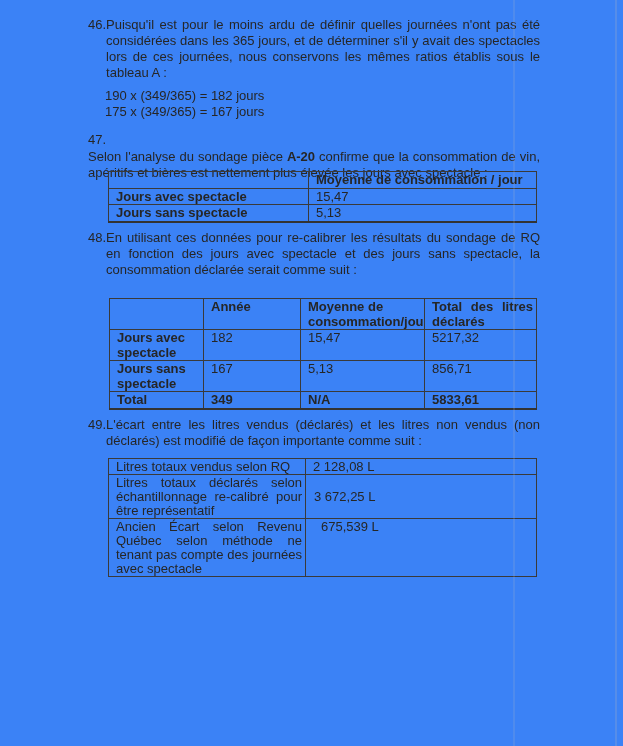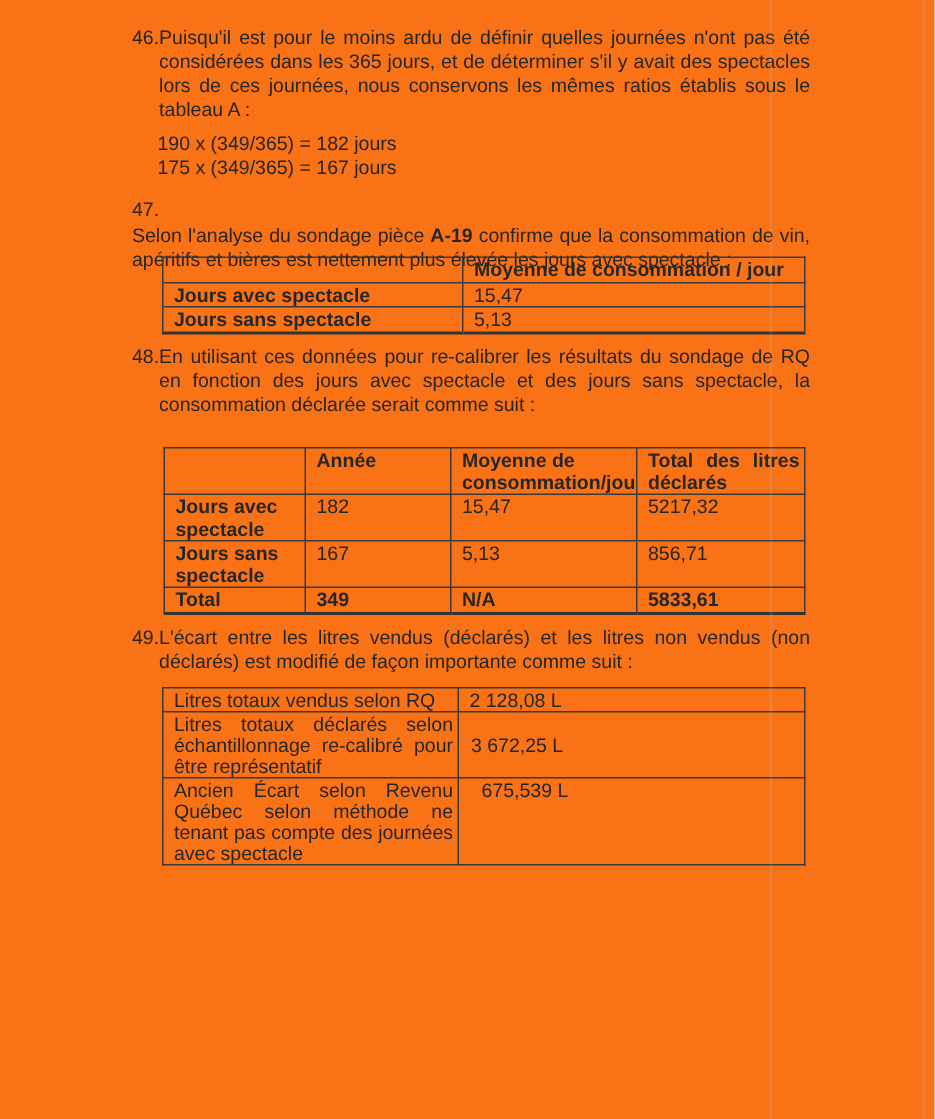--- a/index.html
+++ b/index.html
@@ -1,19 +1,19 @@
 <!DOCTYPE html>
 <html><head>
 <meta charset="utf-8">
 <style>
   html,body{margin:0;padding:0;background:#e9e9e9;}
   .page{
     position:relative;
     width:623px;height:746px;
-    background:#f97316;
+    background:#3b82f6;
     font-family:"Liberation Sans", sans-serif;
     color:#262626;
     overflow:hidden;
   }
   
   .streak{position:absolute;top:0;bottom:0;width:2px;pointer-events:none;}
   .streak.s1{left:513px;background:rgba(185,185,190,0.16);}
   .streak.s2{left:615px;background:rgba(180,180,185,0.22);}
 
   .para{
@@ -56,21 +56,21 @@
     <div class="ptext">Puisqu'il est pour le moins ardu de définir quelles journées n'ont pas été considérées dans les 365 jours, et de déterminer s'il y avait des spectacles lors de ces journées,  nous conservons les mêmes ratios établis sous le tableau A :</div>
   </div>
 
   <div class="formulas" style="top:88px;">
     <div>190 x (349/365) = 182 jours</div>
     <div>175 x (349/365) = 167 jours</div>
   </div>
 
   <div class="para" style="top:132px;flex-direction:column;">
     <span class="pnum">47.</span>
-    <div class="ptext"><span>Selon l'analyse du sondage pièce </span><span class="b">A-19</span><span> confirme que la consommation de vin, apéritifs et bières est nettement plus élevée les jours avec spectacle :</span></div>
+    <div class="ptext"><span>Selon l'analyse du sondage pièce </span><span class="b">A-20</span><span> confirme que la consommation de vin, apéritifs et bières est nettement plus élevée les jours avec spectacle :</span></div>
   </div>
 
   <table style="left:108px;top:171px;width:428px;">
     <colgroup>
         <col style="width:200px">
         <col style="width:228px">
       </colgroup>
     <tbody>
         <tr style="height:16px;margin-left:32px;">
       <td></td>

